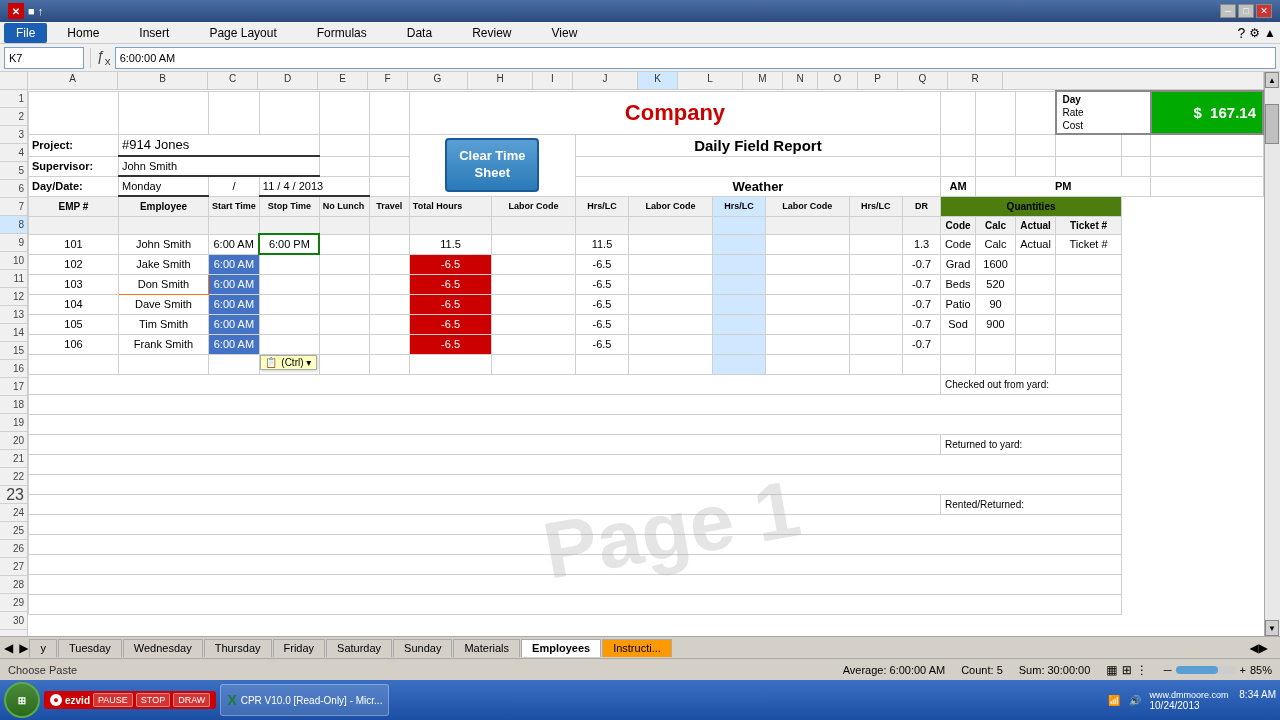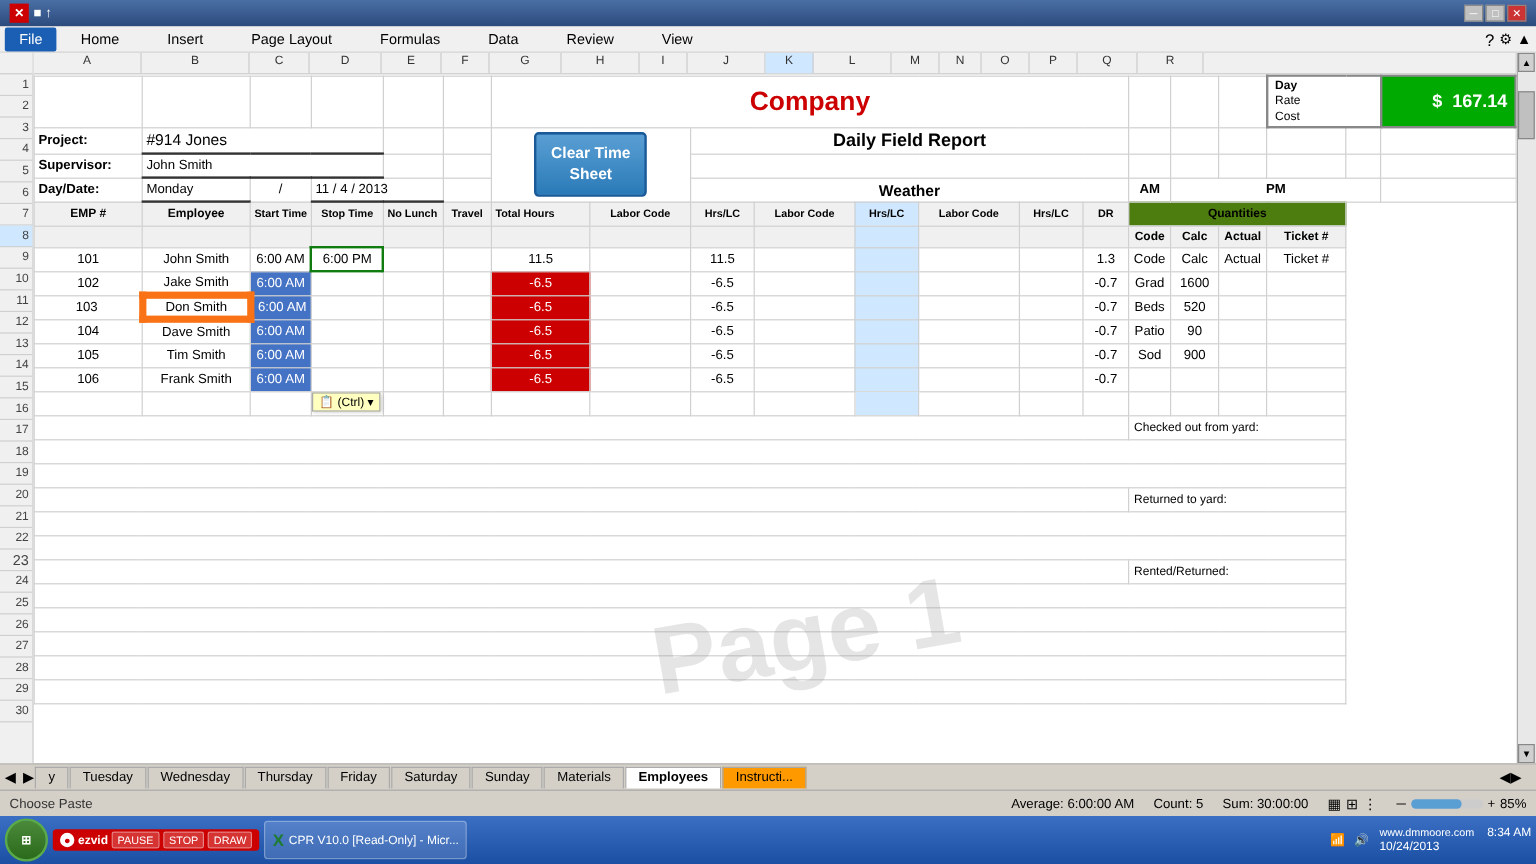--- a/index.html
+++ b/index.html
@@ -274,20 +274,26 @@
     <div class="menu-item">Data</div>
     <div class="menu-item">Review</div>
     <div class="menu-item">View</div>
     <div style="margin-left:auto;display:flex;gap:4px;align-items:center;">
       <div style="font-size:14px;cursor:pointer;">?</div>
       <div style="font-size:12px;cursor:pointer;">⚙</div>
       <div style="font-size:12px;cursor:pointer;">▲</div>
     </div>
   </div>
 
+  <div id="toolbar">
+    <input type="text" id="name-box" value="K7" style="width: 80px; height: 22px; border: 1px solid rgb(123, 162, 196); font-size: 11px; padding: 1px 4px;">
+    <div class="tb-sep"></div>
+    <span style="font-size:14px;color:#444;">ƒ<sub>x</sub></span>
+    <input type="text" id="formula-bar" style="flex: 1 1 0%; height: 22px; border: 1px solid rgb(123, 162, 196); font-size: 11px; padding: 1px 4px; background: white;" value="6:00:00 AM">
+  </div>
 
   <div id="sheet-area">
 
     <div style="width:28px;background:#f0f0f0;border-right:1px solid #ccc;flex-shrink:0;display:flex;flex-direction:column;">
 
       <div style="height:18px;border-bottom:1px solid #ccc;background:#f0f0f0;"></div>
 
       <div style="font-size:10px;color:#444;text-align:right;padding-right:3px;border-bottom:1px solid #d0d0d0;height:18px;line-height:18px;">1</div>
       <div style="font-size:10px;color:#444;text-align:right;padding-right:3px;border-bottom:1px solid #d0d0d0;height:18px;line-height:18px;">2</div>
       <div style="font-size:10px;color:#444;text-align:right;padding-right:3px;border-bottom:1px solid #d0d0d0;height:18px;line-height:18px;">3</div>
@@ -303,21 +309,21 @@
       <div style="font-size:10px;color:#444;text-align:right;padding-right:3px;border-bottom:1px solid #d0d0d0;height:18px;line-height:18px;">13</div>
       <div style="font-size:10px;color:#444;text-align:right;padding-right:3px;border-bottom:1px solid #d0d0d0;height:18px;line-height:18px;">14</div>
       <div style="font-size:10px;color:#444;text-align:right;padding-right:3px;border-bottom:1px solid #d0d0d0;height:18px;line-height:18px;">15</div>
       <div style="font-size:10px;color:#444;text-align:right;padding-right:3px;border-bottom:1px solid #d0d0d0;height:18px;line-height:18px;">16</div>
       <div style="font-size:10px;color:#444;text-align:right;padding-right:3px;border-bottom:1px solid #d0d0d0;height:18px;line-height:18px;">17</div>
       <div style="font-size:10px;color:#444;text-align:right;padding-right:3px;border-bottom:1px solid #d0d0d0;height:18px;line-height:18px;">18</div>
       <div style="font-size:10px;color:#444;text-align:right;padding-right:3px;border-bottom:1px solid #d0d0d0;height:18px;line-height:18px;">19</div>
       <div style="font-size:10px;color:#444;text-align:right;padding-right:3px;border-bottom:1px solid #d0d0d0;height:18px;line-height:18px;">20</div>
       <div style="font-size:10px;color:#444;text-align:right;padding-right:3px;border-bottom:1px solid #d0d0d0;height:18px;line-height:18px;">21</div>
       <div style="font-size:10px;color:#444;text-align:right;padding-right:3px;border-bottom:1px solid #d0d0d0;height:18px;line-height:18px;">22</div>
-      <div style="font-size:12px;color:#444;text-align:right;padding-right:3px;border-bottom:1px solid #d0d0d0;height:18px;line-height:18px;">23</div>
+      <div style="font-size:16px;color:#444;text-align:right;padding-right:3px;border-bottom:1px solid #d0d0d0;height:18px;line-height:18px;">23</div>
       <div style="font-size:10px;color:#444;text-align:right;padding-right:3px;border-bottom:1px solid #d0d0d0;height:18px;line-height:18px;">24</div>
       <div style="font-size:10px;color:#444;text-align:right;padding-right:3px;border-bottom:1px solid #d0d0d0;height:18px;line-height:18px;">25</div>
       <div style="font-size:10px;color:#444;text-align:right;padding-right:3px;border-bottom:1px solid #d0d0d0;height:18px;line-height:18px;">26</div>
       <div style="font-size:10px;color:#444;text-align:right;padding-right:3px;border-bottom:1px solid #d0d0d0;height:18px;line-height:18px;">27</div>
       <div style="font-size:10px;color:#444;text-align:right;padding-right:3px;border-bottom:1px solid #d0d0d0;height:18px;line-height:18px;">28</div>
       <div style="font-size:10px;color:#444;text-align:right;padding-right:3px;border-bottom:1px solid #d0d0d0;height:18px;line-height:18px;">29</div>
       <div style="font-size:10px;color:#444;text-align:right;padding-right:3px;border-bottom:1px solid #d0d0d0;height:18px;line-height:18px;">30</div>
     </div>
 
     <div style="flex:1;overflow:hidden;position:relative;">
@@ -551,21 +557,21 @@
             <td style="border:1px solid #d0d0d0;"></td>
             <td style="border:1px solid #d0d0d0;text-align:center;">-0.7</td>
             <td style="border:1px solid #d0d0d0;text-align:center;">Grad</td>
             <td style="border:1px solid #d0d0d0;text-align:center;">1600</td>
             <td style="border:1px solid #d0d0d0;"></td>
             <td style="border:1px solid #d0d0d0;"></td>
           </tr>
 
           <tr style="height:20px;">
             <td style="border:1px solid #d0d0d0;text-align:center;">103</td>
-            <td style="border:6px solid #f97316;text-align:center;">Don Smith</td>
+            <td style="border:1px solid #f97316;text-align:center;">Don Smith</td>
             <td style="border:1px solid #d0d0d0;background:#4472c4;color:white;text-align:center;">6:00 AM</td>
             <td style="border:1px solid #d0d0d0;"></td>
             <td style="border:1px solid #d0d0d0;"></td>
             <td style="border:1px solid #d0d0d0;"></td>
             <td style="border:1px solid #d0d0d0;background:#cc0000;color:white;text-align:center;">-6.5</td>
             <td style="border:1px solid #d0d0d0;"></td>
             <td style="border:1px solid #d0d0d0;text-align:center;">-6.5</td>
             <td style="border:1px solid #d0d0d0;"></td>
             <td style="border:1px solid #d0d0d0;background:#d0e8ff;"></td>
             <td style="border:1px solid #d0d0d0;"></td>

